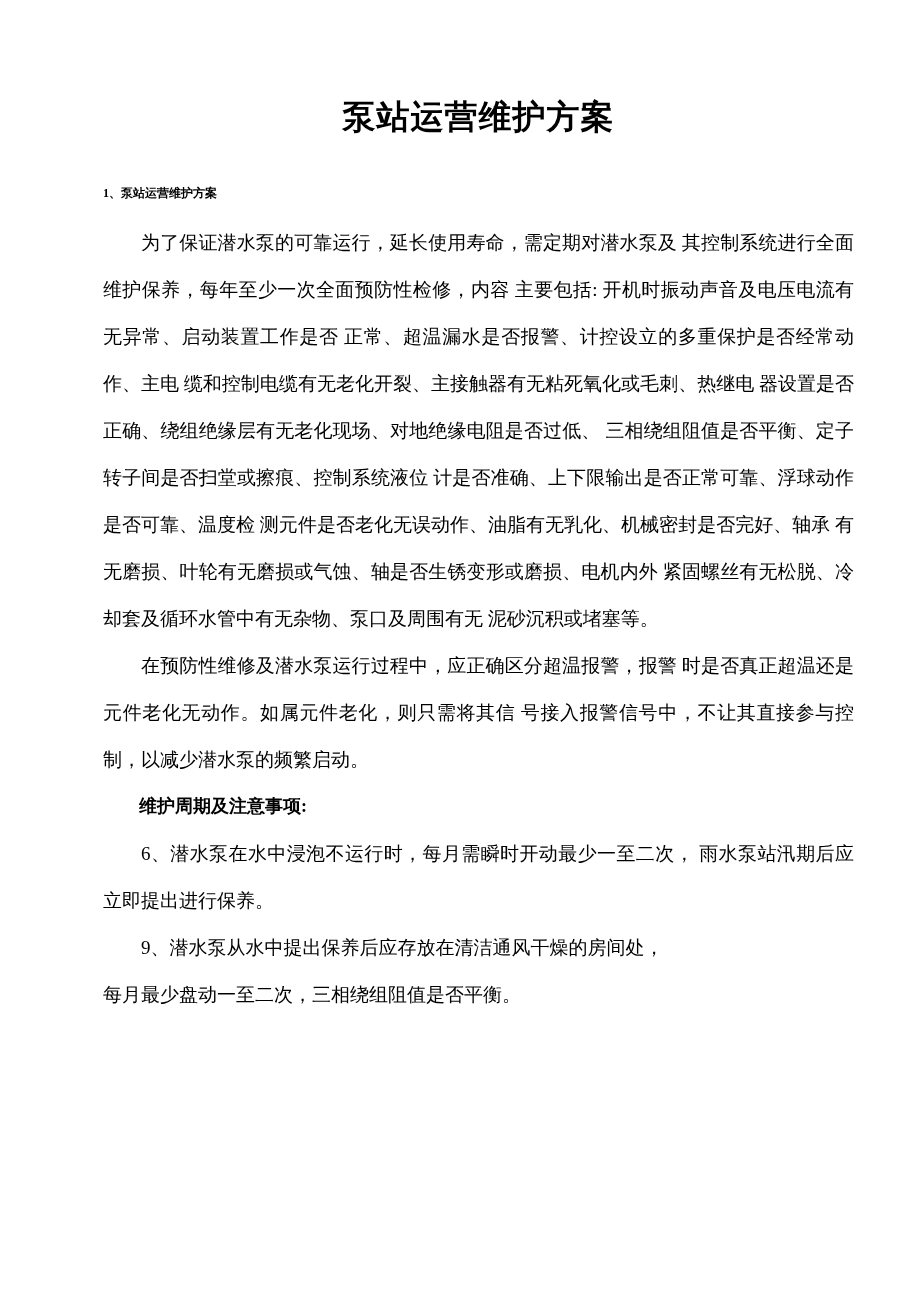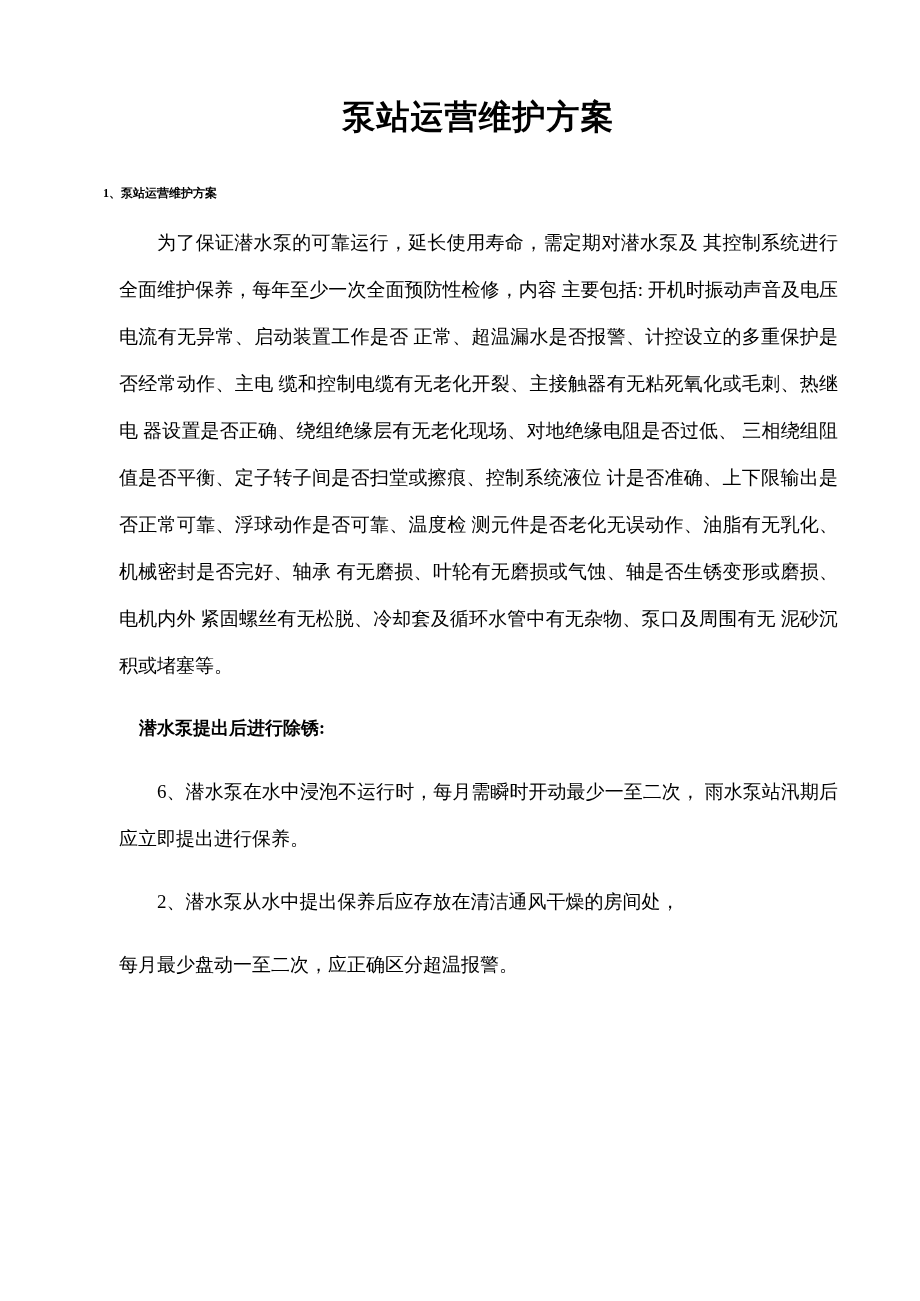--- a/index.html
+++ b/index.html
@@ -27,21 +27,21 @@
     letter-spacing: 1px;
     line-height: 1.2;
   }
   .section-heading {
     margin: 0 0 16px 0;
     font-size: 12px;
     font-weight: bold;
     line-height: 1.6;
   }
   .body-para {
-    margin: 16px;
+    margin: 0;
     font-size: 19px;
     line-height: 47px;
     text-align: justify;
     text-indent: 2em;
     word-break: break-all;
   }
   .body-para.no-indent {
     text-indent: 0;
   }
   .sub-heading {
@@ -56,23 +56,24 @@
 <body>
 
 <div class="page">
 
   <h1 class="doc-title">泵站运营维护方案</h1>
 
   <h2 class="section-heading">1、泵站运营维护方案</h2>
 
   <p class="body-para">为了保证潜水泵的可靠运行，延长使用寿命，需定期对潜水泵及 其控制系统进行全面维护保养，每年至少一次全面预防性检修，内容 主要包括: 开机时振动声音及电压电流有无异常、启动装置工作是否 正常、超温漏水是否报警、计控设立的多重保护是否经常动作、主电 缆和控制电缆有无老化开裂、主接触器有无粘死氧化或毛刺、热继电 器设置是否正确、绕组绝缘层有无老化现场、对地绝缘电阻是否过低、 三相绕组阻值是否平衡、定子转子间是否扫堂或擦痕、控制系统液位 计是否准确、上下限输出是否正常可靠、浮球动作是否可靠、温度检 测元件是否老化无误动作、油脂有无乳化、机械密封是否完好、轴承 有无磨损、叶轮有无磨损或气蚀、轴是否生锈变形或磨损、电机内外 紧固螺丝有无松脱、冷却套及循环水管中有无杂物、泵口及周围有无 泥砂沉积或堵塞等。</p>
 
+  <p class="body-para">在预防性维修及潜水泵运行过程中，应正确区分超温报警，报警 时是否真正超温还是元件老化无动作。如属元件老化，则只需将其信 号接入报警信号中，不让其直接参与控制，以减少潜水泵的频繁启动。</p>
 
-  <p class="sub-heading">潜水泵提出后进行除锈:</p>
+  <p class="sub-heading">维护周期及注意事项:</p>
 
   <p class="body-para">6、潜水泵在水中浸泡不运行时，每月需瞬时开动最少一至二次， 雨水泵站汛期后应立即提出进行保养。</p>
 
-  <p class="body-para">2、潜水泵从水中提出保养后应存放在清洁通风干燥的房间处，</p>
+  <p class="body-para">9、潜水泵从水中提出保养后应存放在清洁通风干燥的房间处，</p>
 
-  <p class="body-para no-indent">每月最少盘动一至二次，应正确区分超温报警。</p>
+  <p class="body-para no-indent">每月最少盘动一至二次，三相绕组阻值是否平衡。</p>
 
 
 </div>
 
 </body></html>

